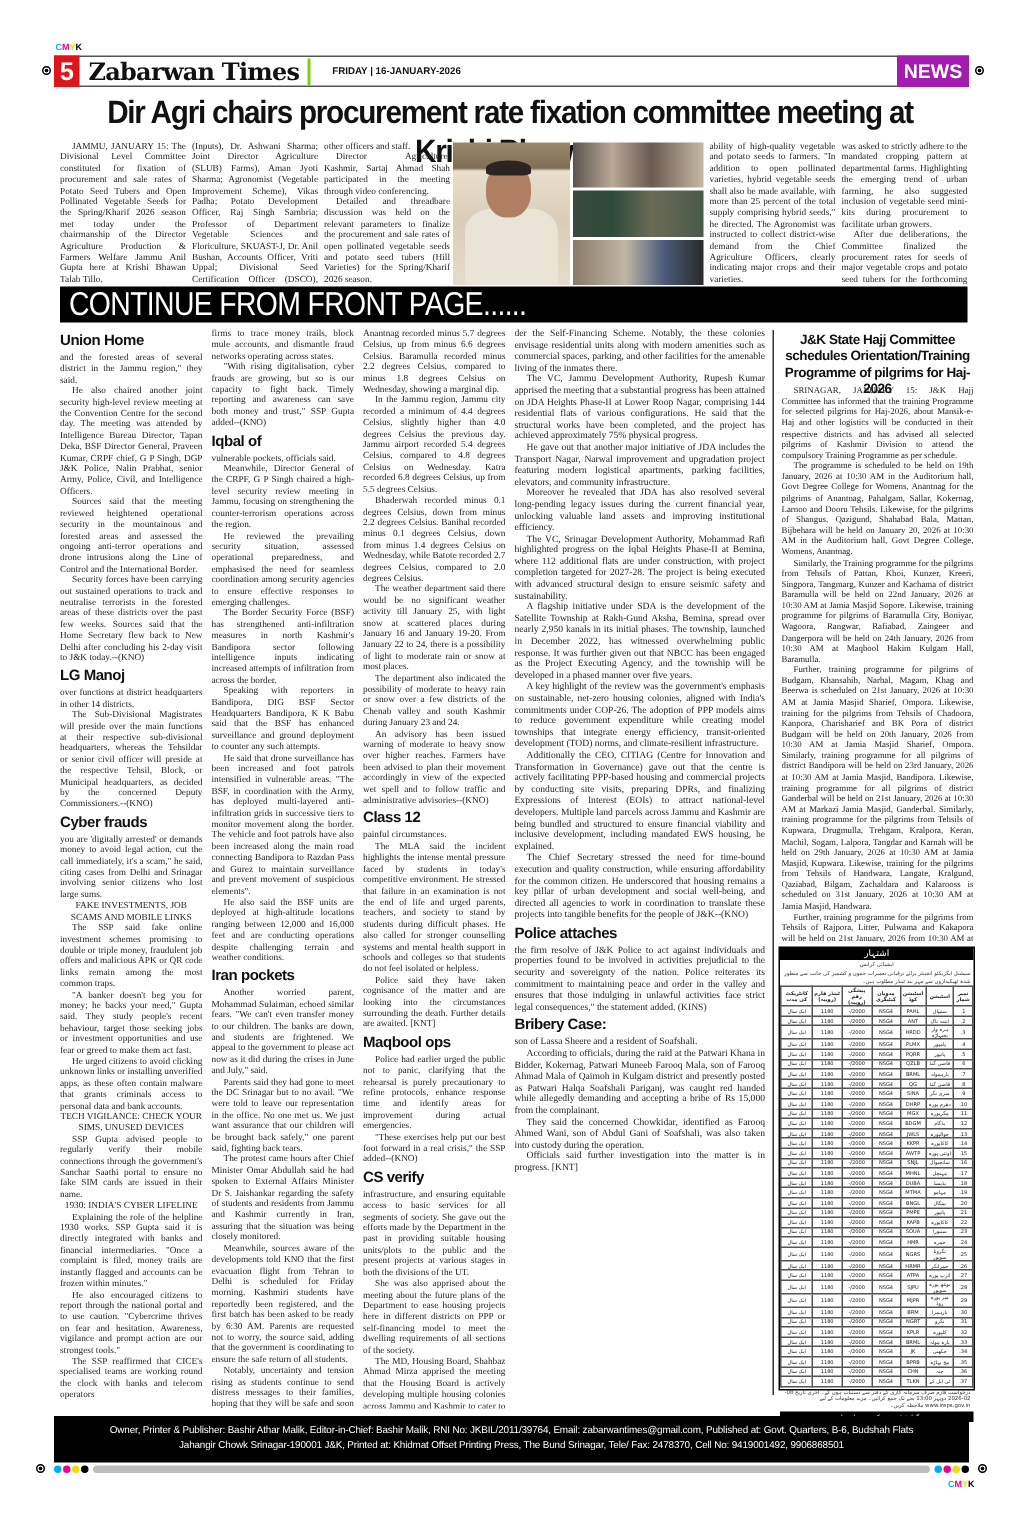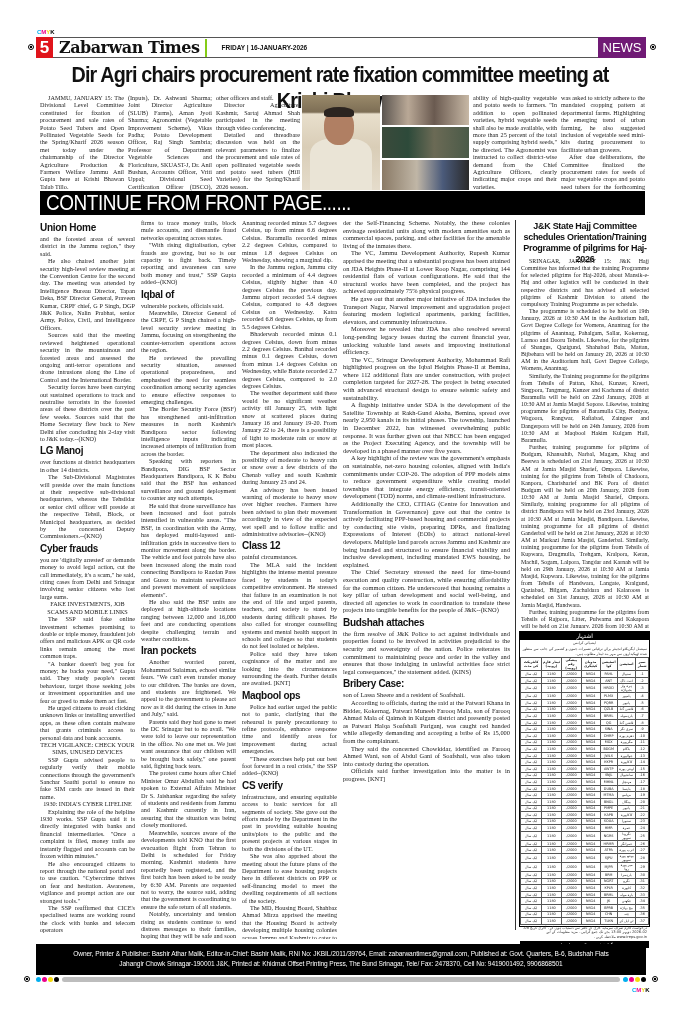--- a/index.html
+++ b/index.html
@@ -4,21 +4,21 @@
 <style>
 *{box-sizing:border-box;margin:0;padding:0}
 body{width:680px;height:1016px;background:#fff;font-family:"Liberation Serif",serif;color:#111;position:relative;overflow:hidden}
 .reg{position:absolute;width:6px;height:6px;border:1px solid #000;border-radius:50%;background:radial-gradient(circle,#000 1px,#fff 1.5px)}
 .cmyk{position:absolute;font-family:"Liberation Sans",sans-serif;font-weight:bold;font-size:6px;letter-spacing:0}
 .cmyk .c{color:#00aeef}.cmyk .m{color:#ec008c}.cmyk .y{color:#f5d90a}.cmyk .k{color:#000}
 .masthead{position:absolute;left:36px;top:37px;width:610px;height:21px;border-top:1px solid #555;border-bottom:1px solid #555;display:flex;align-items:center}
 .pagenum{width:17px;height:21px;background:#e0141b;color:#fff;font-family:"Liberation Sans",sans-serif;font-weight:bold;font-size:17px;display:flex;align-items:center;justify-content:center}
 .papername{font-family:"DejaVu Serif",serif;font-weight:bold;font-size:16px;margin-left:6px;padding-right:6px;border-right:2px solid #84cc16;line-height:18px;letter-spacing:-0.5px}
 .dateline{font-family:"Liberation Sans",sans-serif;font-size:6.5px;margin-left:14px;font-weight:bold}
-.newstag{margin-left:auto;width:48px;height:21px;background:#701a75;color:#fff;font-family:"Liberation Sans",sans-serif;font-weight:normal;font-size:13px;display:flex;align-items:center;justify-content:center}
+.newstag{margin-left:auto;width:48px;height:21px;background:#a21caf;color:#fff;font-family:"Liberation Sans",sans-serif;font-weight:bold;font-size:13px;display:flex;align-items:center;justify-content:center}
 .headline{position:absolute;left:40px;top:62px;width:600px;font-family:"Liberation Sans",sans-serif;font-weight:bold;font-size:21.5px;letter-spacing:-0.9px;text-align:center;line-height:26px;transform:scaleX(0.92);transform-origin:center}
 .col{position:absolute;font-size:6.2px;line-height:7.4px;text-align:justify;hyphens:auto;color:#222;overflow:hidden}
 .col p{text-indent:8px}
 .photo{position:absolute;left:302px;top:95px;width:167px;height:95px;display:flex;gap:2px}
 .ph-main{width:78px;height:95px;background:linear-gradient(180deg,#9a8a6a 0%,#7d6e55 18%,#e8dfcc 20%,#d9cdb7 55%,#e5dccb 100%);position:relative}
 .ph-main .face{position:absolute;left:22px;top:14px;width:30px;height:36px;border-radius:45%;background:#b07f63}
 .ph-main .hair{position:absolute;left:22px;top:12px;width:30px;height:10px;border-radius:50% 50% 20% 20%;background:#2b2420}
 .ph-main .body{position:absolute;left:8px;top:44px;width:62px;height:51px;border-radius:30% 30% 0 0;background:#eae4d6}
 .ph-grid{flex:1;display:flex;flex-direction:column;gap:2px}
 .ph-sm{flex:1;background:linear-gradient(90deg,#5b5550,#b9a896 30%,#6a5a50 60%,#c7b8a5);position:relative}
@@ -159,21 +159,21 @@
 <div class="col" style="left:343px;top:219px;width:167px;height:720px;font-size:6.4px;line-height:7.6px">
   <p style="text-indent:0">der the Self-Financing Scheme. Notably, the these colonies envisage residential units along with modern amenities such as commercial spaces, parking, and other facilities for the amenable living of the inmates there.</p>
   <p>The VC, Jammu Development Authority, Rupesh Kumar apprised the meeting that a substantial progress has been attained on JDA Heights Phase-II at Lower Roop Nagar, comprising 144 residential flats of various configurations. He said that the structural works have been completed, and the project has achieved approximately 75% physical progress.</p>
   <p>He gave out that another major initiative of JDA includes the Transport Nagar, Narwal improvement and upgradation project featuring modern logistical apartments, parking facilities, elevators, and community infrastructure.</p>
   <p>Moreover he revealed that JDA has also resolved several long-pending legacy issues during the current financial year, unlocking valuable land assets and improving institutional efficiency.</p>
   <p>The VC, Srinagar Development Authority, Mohammad Rafi highlighted progress on the Iqbal Heights Phase-II at Bemina, where 112 additional flats are under construction, with project completion targeted for 2027-28. The project is being executed with advanced structural design to ensure seismic safety and sustainability.</p>
   <p>A flagship initiative under SDA is the development of the Satellite Township at Rakh-Gund Aksha, Bemina, spread over nearly 2,950 kanals in its initial phases. The township, launched in December 2022, has witnessed overwhelming public response. It was further given out that NBCC has been engaged as the Project Executing Agency, and the township will be developed in a phased manner over five years.</p>
   <p>A key highlight of the review was the government's emphasis on sustainable, net-zero housing colonies, aligned with India's commitments under COP-26. The adoption of PPP models aims to reduce government expenditure while creating model townships that integrate energy efficiency, transit-oriented development (TOD) norms, and climate-resilient infrastructure.</p>
   <p>Additionally the CEO, CITIAG (Centre for Innovation and Transformation in Governance) gave out that the centre is actively facilitating PPP-based housing and commercial projects by conducting site visits, preparing DPRs, and finalizing Expressions of Interest (EOIs) to attract national-level developers. Multiple land parcels across Jammu and Kashmir are being bundled and structured to ensure financial viability and inclusive development, including mandated EWS housing, he explained.</p>
   <p>The Chief Secretary stressed the need for time-bound execution and quality construction, while ensuring affordability for the common citizen. He underscored that housing remains a key pillar of urban development and social well-being, and directed all agencies to work in coordination to translate these projects into tangible benefits for the people of J&amp;K--(KNO)</p>
-  <div class="subhead">Budshah attaches</div>
+  <div class="subhead">Police attaches</div>
   <p style="text-indent:0">the firm resolve of J&amp;K Police to act against individuals and properties found to be involved in activities prejudicial to the security and sovereignty of the nation. Police reiterates its commitment to maintaining peace and order in the valley and ensures that those indulging in unlawful activities face strict legal consequences," the statement added. (KINS)</p>
   <div class="subhead">Bribery Case:</div>
   <p style="text-indent:0">son of Lassa Sheere and a resident of Soafshali.</p>
   <p>According to officials, during the raid at the Patwari Khana in Bidder, Kokernag, Patwari Muneeb Farooq Mala, son of Farooq Ahmad Mala of Qaimoh in Kulgam district and presently posted as Patwari Halqa Soafshali Pariganj, was caught red handed while allegedly demanding and accepting a bribe of Rs 15,000 from the complainant.</p>
   <p>They said the concerned Chowkidar, identified as Farooq Ahmed Wani, son of Abdul Gani of Soafshali, was also taken into custody during the operation.</p>
   <p>Officials said further investigation into the matter is in progress. [KNT]</p>
 </div>
 
 <div class="vsep"></div>
 

